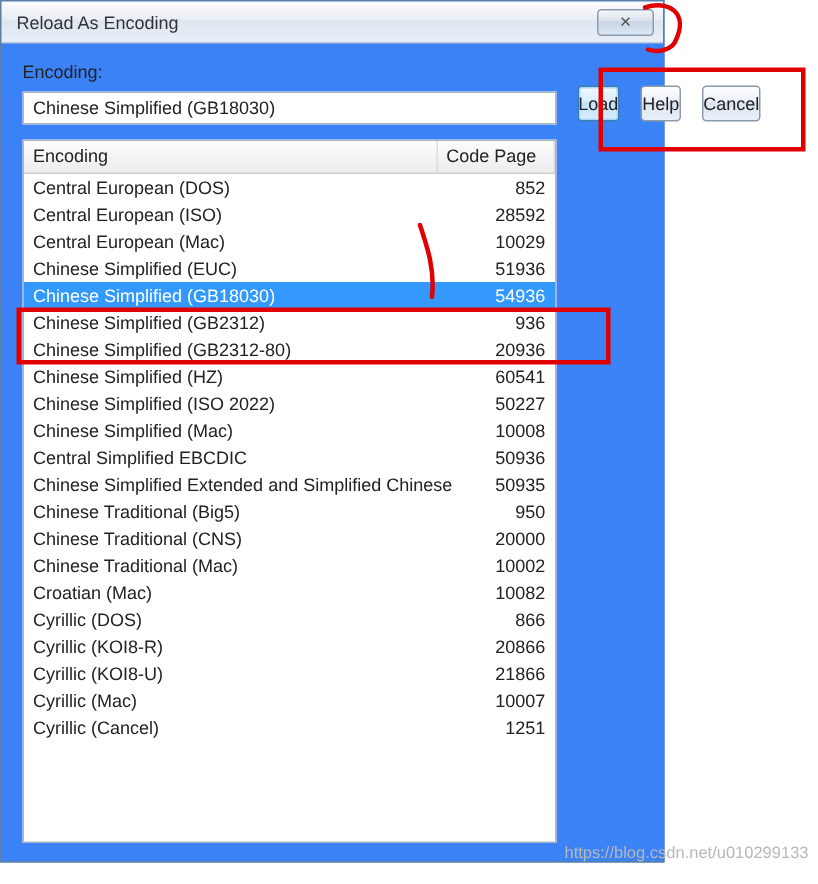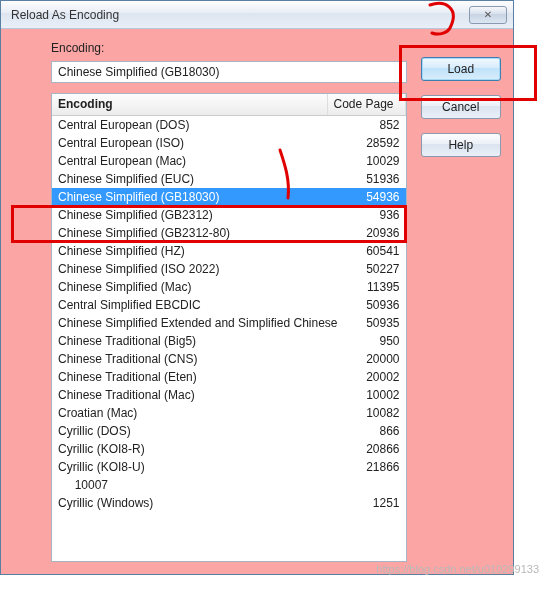--- a/index.html
+++ b/index.html
@@ -8,24 +8,24 @@
     padding: 0;
     font-family: "Segoe UI", Tahoma, sans-serif;
     font-size: 12px;
     background: #fff;
     width: 545px;
     height: 589px;
     position: relative;
     overflow: hidden;
   }
   .window {
-    width: 514px;
+    width: 443px;
     height: 575px;
     border: 1px solid #5a7fa0;
-    background: #fca5a5;
+    background: #3b82f6;
     position: relative;
   }
   .titlebar {
     height: 28px;
     background: linear-gradient(to bottom, #fdfdfe, #e8edf5 45%, #dde5f0 46%, #e8eff8);
     border-bottom: 1px solid #b8c7d9;
     display: flex;
     align-items: center;
     padding: 0 6px 0 10px;
     justify-content: space-between;
@@ -45,31 +45,30 @@
     justify-content: center;
     font-size: 10px;
     color: #555;
     cursor: pointer;
   }
   .body-area {
     padding: 10px 12px 12px 14px;
     display: flex;
     gap: 14px;
     height: calc(100% - 28px);
-    margin-left: 36px;
   }
   .left-col {
     flex: 1;
     display: flex;
     flex-direction: column;
   }
   .right-col {
     width: 112px;
     display: flex;
-    flex-direction: column;
+    flex-direction: row;
     gap: 14px;
     padding-top: 18px;
   }
   .enc-label {
     margin: 2px 0 6px 0;
     color: #222;
   }
   .enc-input {
     height: 22px;
     border: 1px solid #a8b4c4;
@@ -95,21 +94,21 @@
     background: linear-gradient(to bottom, #fdfdfd, #ececec);
     border-bottom: 1px solid #ccc;
     flex-shrink: 0;
   }
   .th {
     padding: 3px 6px;
     color: #222;
     border-right: 1px solid #ddd;
     font-size: 12px;
   }
-  .th-enc { flex: 1; font-weight: bold; }
+  .th-enc { flex: 1; }
   .th-cp { width: 78px; text-align: left; }
   .table-body {
     flex: 1;
     overflow-y: scroll;
     overflow-x: hidden;
   }
   .row {
     display: flex;
     height: 18px;
     line-height: 18px;
@@ -233,76 +232,73 @@
             <div class="row">
               <div class="cell-enc">Chinese Simplified (HZ)</div>
               <div class="cell-cp">60541</div>
             </div>
             <div class="row">
               <div class="cell-enc">Chinese Simplified (ISO 2022)</div>
               <div class="cell-cp">50227</div>
             </div>
             <div class="row">
               <div class="cell-enc">Chinese Simplified (Mac)</div>
-              <div class="cell-cp">11395</div>
+              <div class="cell-cp">10008</div>
             </div>
             <div class="row">
               <div class="cell-enc">Central Simplified EBCDIC</div>
               <div class="cell-cp">50936</div>
             </div>
             <div class="row">
               <div class="cell-enc">Chinese Simplified Extended and Simplified Chinese</div>
               <div class="cell-cp">50935</div>
             </div>
             <div class="row">
               <div class="cell-enc">Chinese Traditional (Big5)</div>
               <div class="cell-cp">950</div>
             </div>
             <div class="row">
               <div class="cell-enc">Chinese Traditional (CNS)</div>
               <div class="cell-cp">20000</div>
             </div>
             <div class="row">
-              <div class="cell-enc">Chinese Traditional (Eten)</div>
-              <div class="cell-cp">20002</div>
-            </div>
-            <div class="row">
               <div class="cell-enc">Chinese Traditional (Mac)</div>
               <div class="cell-cp">10002</div>
             </div>
             <div class="row">
               <div class="cell-enc">Croatian (Mac)</div>
               <div class="cell-cp">10082</div>
             </div>
             <div class="row">
               <div class="cell-enc">Cyrillic (DOS)</div>
               <div class="cell-cp">866</div>
             </div>
             <div class="row">
               <div class="cell-enc">Cyrillic (KOI8-R)</div>
               <div class="cell-cp">20866</div>
             </div>
             <div class="row">
               <div class="cell-enc">Cyrillic (KOI8-U)</div>
               <div class="cell-cp">21866</div>
             </div>
             <div class="row">
+              <div class="cell-enc">Cyrillic (Mac)</div>
               <div class="cell-cp">10007</div>
             </div>
             <div class="row">
-              <div class="cell-enc">Cyrillic (Windows)</div>
+              <div class="cell-enc">Cyrillic (Cancel)</div>
               <div class="cell-cp">1251</div>
             </div>
           </div>
       </div>
     </div>
     <div class="right-col">
       <button class="btn default">Load</button>
+      <button class="btn">Help</button>
       <button class="btn">Cancel</button>
-      <button class="btn">Help</button>
     </div>
   </div>
 </div>
 
 <div class="annot annot-load"></div>
 <div class="annot annot-row"></div>
 <svg class="annot-svg">
   <path d="M 430 5 C 445 0, 460 8, 450 28 C 448 32, 440 36, 432 33" stroke="#e00000" stroke-width="3" fill="none" stroke-linecap="round"></path>
   <path d="M 280 150 C 285 165, 290 180, 288 198" stroke="#e00000" stroke-width="3" fill="none" stroke-linecap="round"></path>
 </svg>

